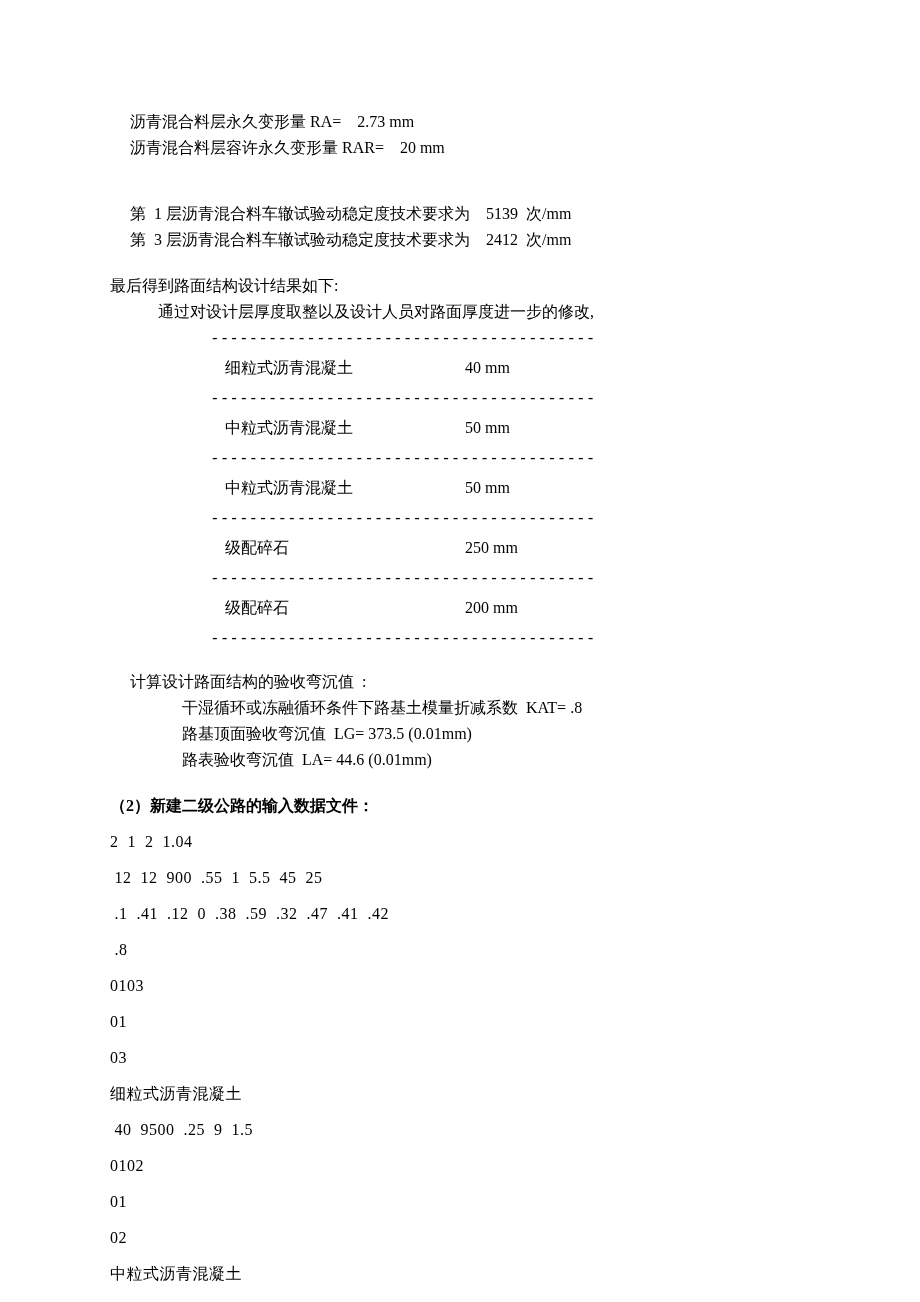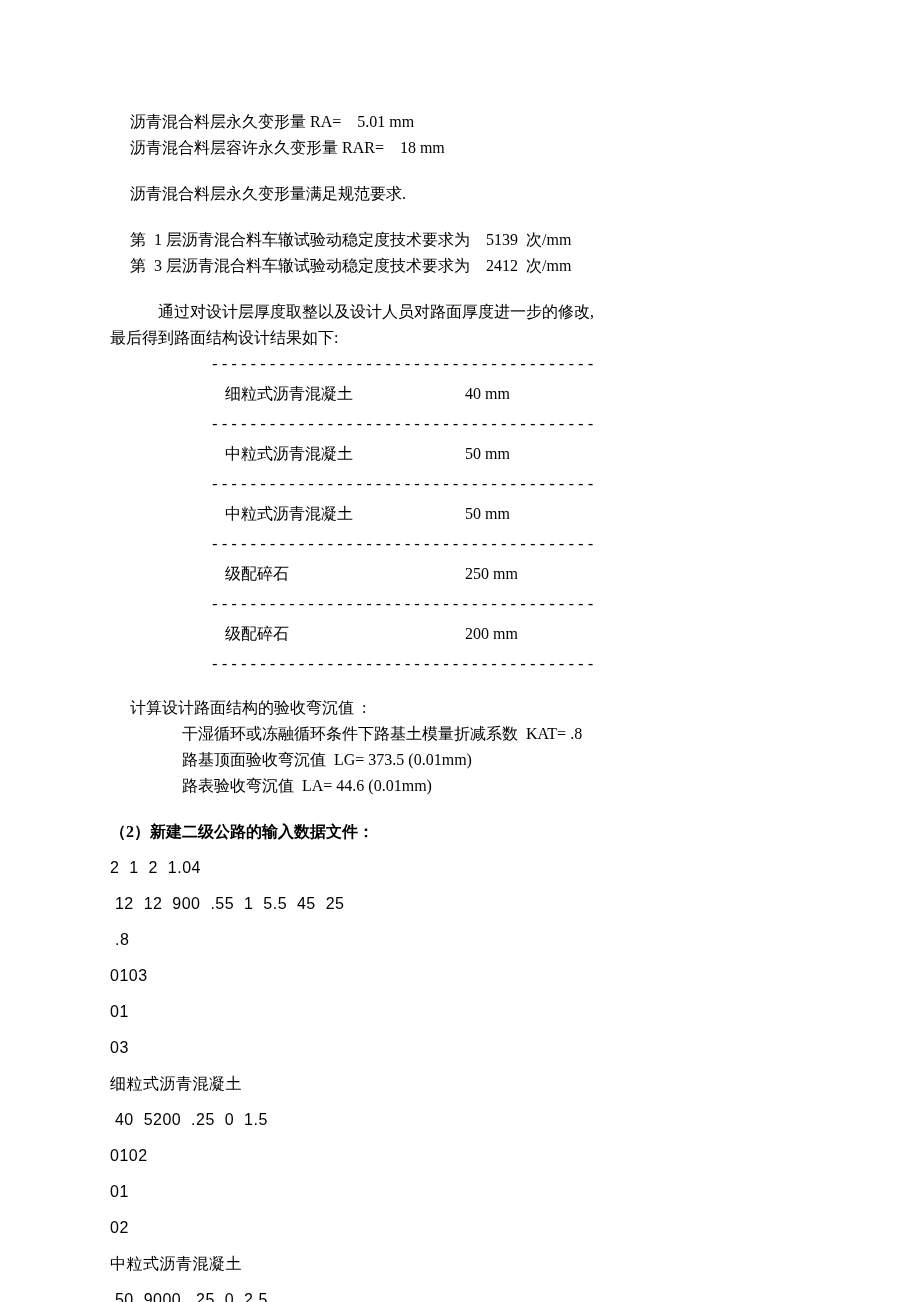--- a/index.html
+++ b/index.html
@@ -40,42 +40,41 @@
     padding-left: 115px;
   }
   .layer-thk {
     width: 120px;
     font-family: "Times New Roman", serif;
   }
   .heading {
     font-weight: bold;
   }
   .mono {
-    font-family: Liberation Sans, sans-serif;
+    font-family: Liberation Serif, serif;
     letter-spacing: 0.5px;
     margin-top: 12px;
   }
 </style>
 </head>
 <body>
 
 <div class="page">
 
-  <div class="line indent1">沥青混合料层永久变形量 RA=    5.01 mm</div>
-  <div class="line indent1">沥青混合料层容许永久变形量 RAR=    18 mm</div>
+  <div class="line indent1">沥青混合料层永久变形量 RA=    2.73 mm</div>
+  <div class="line indent1">沥青混合料层容许永久变形量 RAR=    20 mm</div>
   <div class="blank"></div>
-  <div class="line indent1">沥青混合料层永久变形量满足规范要求.</div>
   <div class="blank"></div>
 
   <div class="line indent1">第  1 层沥青混合料车辙试验动稳定度技术要求为    5139  次/mm</div>
   <div class="line indent1">第  3 层沥青混合料车辙试验动稳定度技术要求为    2412  次/mm</div>
   <div class="blank"></div>
 
+  <div class="line">最后得到路面结构设计结果如下:</div>
   <div class="line indent2">通过对设计层厚度取整以及设计人员对路面厚度进一步的修改,</div>
-  <div class="line">最后得到路面结构设计结果如下:</div>
 
   <div id="layers-container">
       <div class="layer-divider">----------------------------------------</div>
       <div class="layer-row">
         <div class="layer-name">细粒式沥青混凝土</div>
         <div class="layer-thk">40 mm</div>
       </div>
       <div class="layer-divider">----------------------------------------</div>
       <div class="layer-row">
         <div class="layer-name">中粒式沥青混凝土</div>
@@ -103,26 +102,27 @@
   <div class="line indent1">计算设计路面结构的验收弯沉值  :</div>
   <div class="line indent3">干湿循环或冻融循环条件下路基土模量折减系数  KAT= .8</div>
   <div class="line indent3">路基顶面验收弯沉值  LG= 373.5 (0.01mm)</div>
   <div class="line indent3">路表验收弯沉值  LA= 44.6 (0.01mm)</div>
   <div class="blank"></div>
 
   <div class="line heading">（2）新建二级公路的输入数据文件：</div>
   <div id="section2-lines">
       <div class="line mono">2  1  2  1.04</div>
       <div class="line mono"> 12  12  900  .55  1  5.5  45  25</div>
+      <div class="line mono"> .1  .41  .12  0  .38  .59  .32  .47  .41  .42</div>
       <div class="line mono"> .8</div>
       <div class="line mono">0103</div>
       <div class="line mono">01</div>
       <div class="line mono">03</div>
       <div class="line mono">细粒式沥青混凝土</div>
-      <div class="line mono"> 40  5200  .25  0  1.5</div>
+      <div class="line mono"> 40  9500  .25  9  1.5</div>
       <div class="line mono">0102</div>
       <div class="line mono">01</div>
       <div class="line mono">02</div>
       <div class="line mono">中粒式沥青混凝土</div>
       <div class="line mono"> 50  9000  .25  0  2.5</div>
     </div>
 
 </div>
 
 </body></html>

